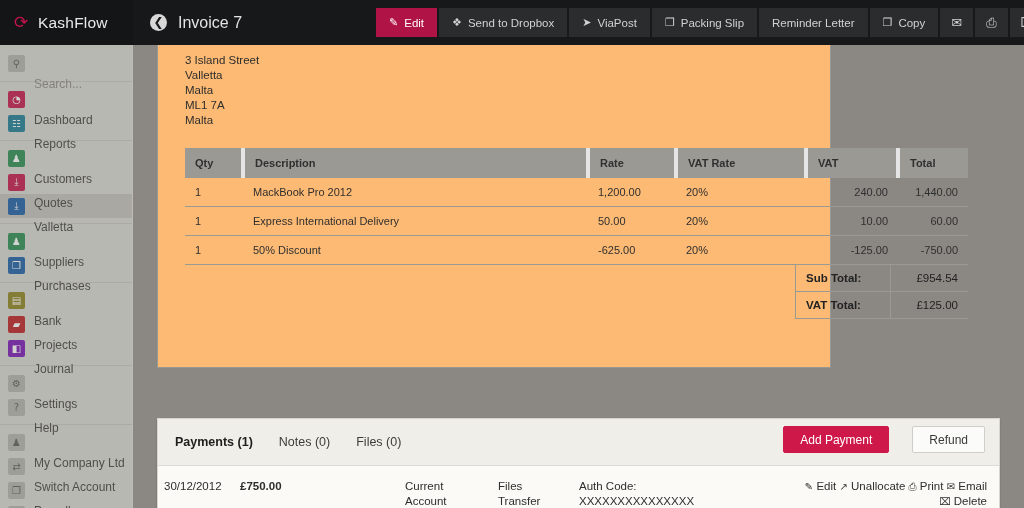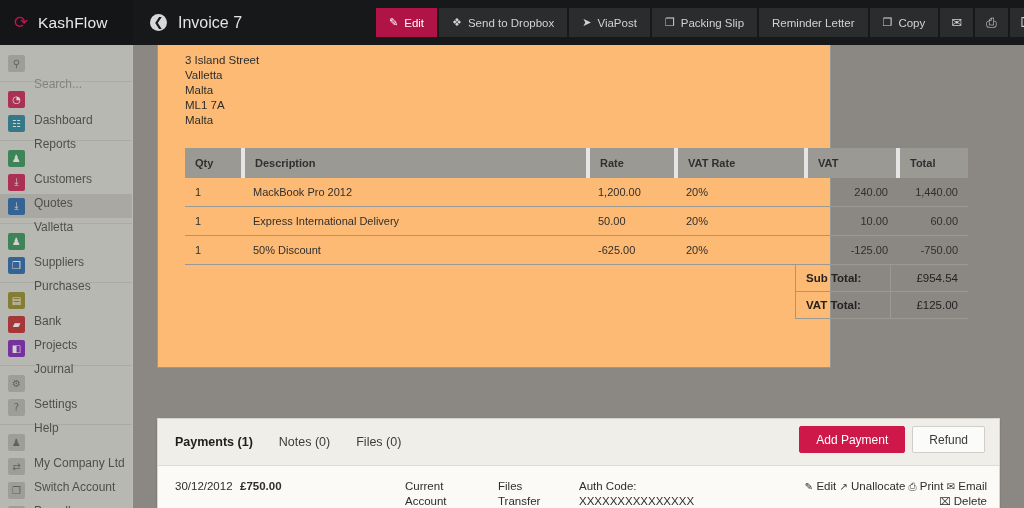--- a/index.html
+++ b/index.html
@@ -162,41 +162,41 @@
     position: relative; height: 46px;
     display: flex; align-items: center;
     padding: 0 4px 0 17px;
   }
   .ptab {
     font-size: 12.5px; color: #3d3c39; margin-right: 26px; cursor: pointer;
   }
   .ptab.active { font-weight: bold; color: #1f1e1c; }
   #pay-actions {
     position: absolute; right: 14px; top: 7px;
-    display: flex; gap: 7px;
+    display: flex; gap: 23px;
   }
   .pbtn {
     height: 27px; padding: 0 16px; font-size: 12px;
     display: flex; align-items: center; cursor: pointer;
     border-radius: 2px; font-family: "Liberation Sans", sans-serif;
   }
   .pbtn.primary { background: #ce1849; color: #fff; border: 1px solid #ce1849; }
   .pbtn.ghost { background: #fbfbf9; color: #3a3a37; border: 1px solid #cfcec9; }
 
   #pay-body {
     position: relative;
     border-top: 1px solid #dcdbd6;
     background: #fbfaf7;
     height: 69px;
     font-size: 11.5px; color: #2e2e2c;
     line-height: 15px;
   }
   .pf { position: absolute; top: 13px; }
   .pf.bold { font-weight: bold; }
-  #p-date { left: 17px; }
+  #p-date { left: 6px; }
   #p-amt  { left: 82px; }
   #p-acct { left: 247px; width: 60px; }
   #p-meth { left: 340px; width: 60px; }
   #p-auth { left: 421px; }
   #p-links {
     position: absolute; top: 13px; right: 12px;
     width: 210px; text-align: right;
     font-size: 11.5px; color: #2e2e2c;
   }
   #p-links .lk { cursor: pointer; white-space: nowrap; }

